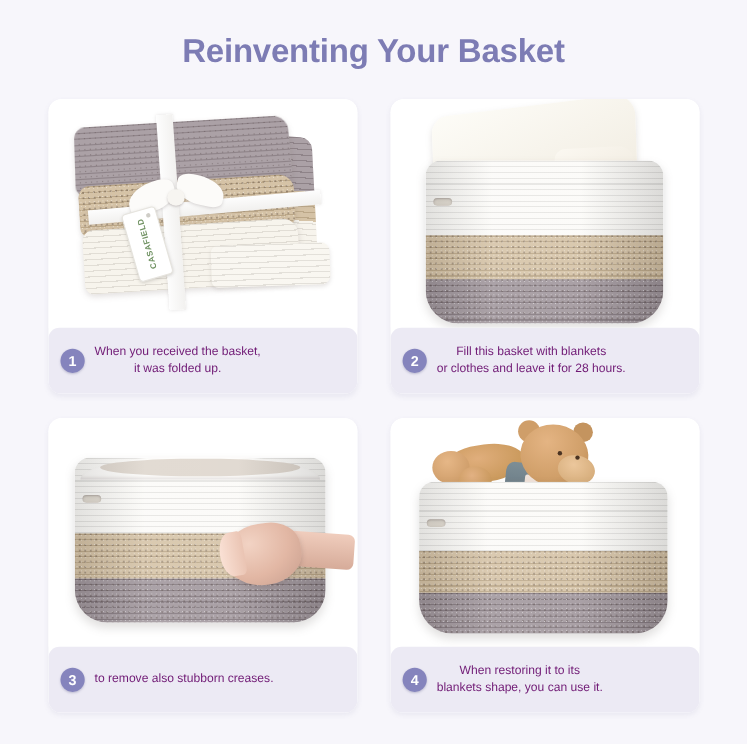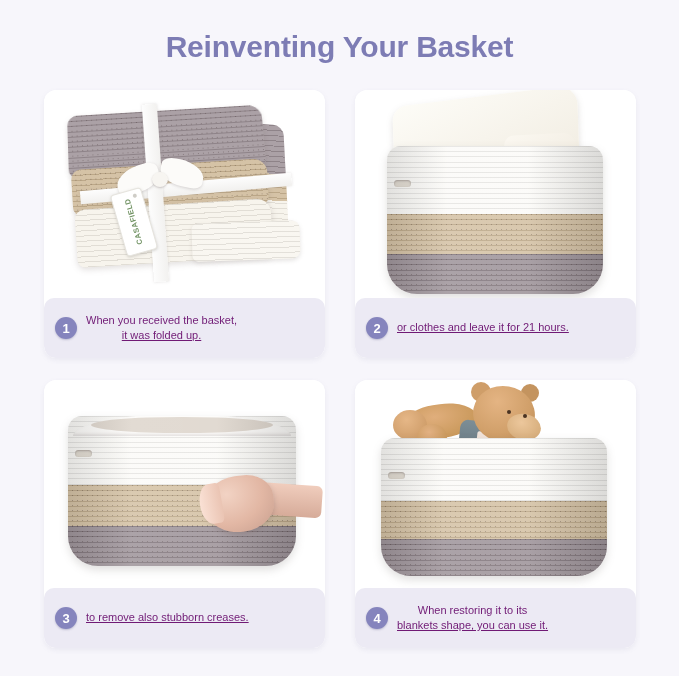--- a/index.html
+++ b/index.html
@@ -89,21 +89,21 @@
     justify-content: center;
     margin-right: 9px;
     box-shadow: 0 1px 2px rgba(80,78,130,0.3);
   }
   .caption-text {
     font-size: 11px;
     line-height: 15.5px;
     color: #701a75;
     text-align: center;
   }
-  .caption-text .l2 { display: block; text-decoration: underline; }
+  .caption-text .l2 { display: block; }
   .rope-lines {
     position: absolute;
     left: 0; top: 0; right: 0; bottom: 0;
     background-image: repeating-linear-gradient(
       to bottom,
       rgba(0,0,0,0.085) 0px,
       rgba(0,0,0,0.085) 1px,
       rgba(255,255,255,0.16) 1px,
       rgba(255,255,255,0.16) 5.2px
     );
@@ -399,21 +399,22 @@
             <div class="rope-lines"></div>
             <div class="speckle"></div>
           </div>
           <div class="bk-handle"></div>
           <div class="bk-shade"></div>
         </div>
       </div>
       <div class="caption">
         <div class="badge">2</div>
         <div class="caption-text">
-          <span class="l2">or clothes and leave it for 21 hours.</span>
+          <span class="l1">Fill this basket with blankets</span>
+          <span class="l2">or clothes and leave it for 28 hours.</span>
         </div>
       </div>
     </div>
 
     <div class="card">
       <div class="photo">
         <div class="bk" style="left:24px; top:36px; width:228px; height:150px;">
           <div class="seg-w">
             <div class="rope-lines"></div>
           </div>

